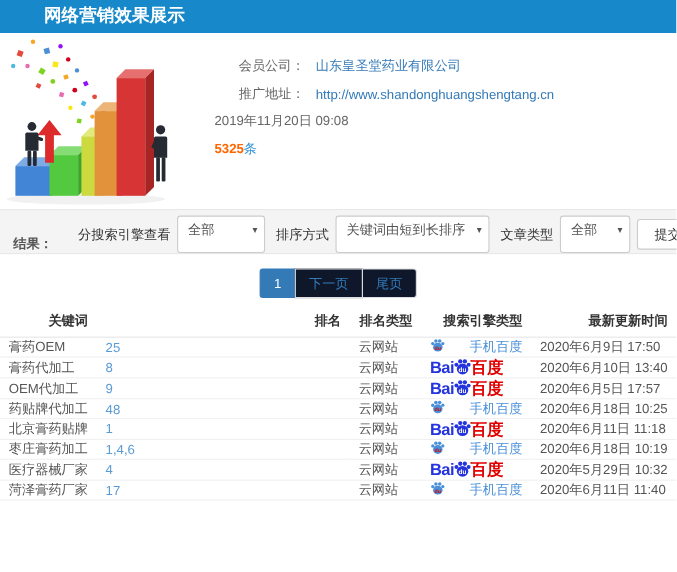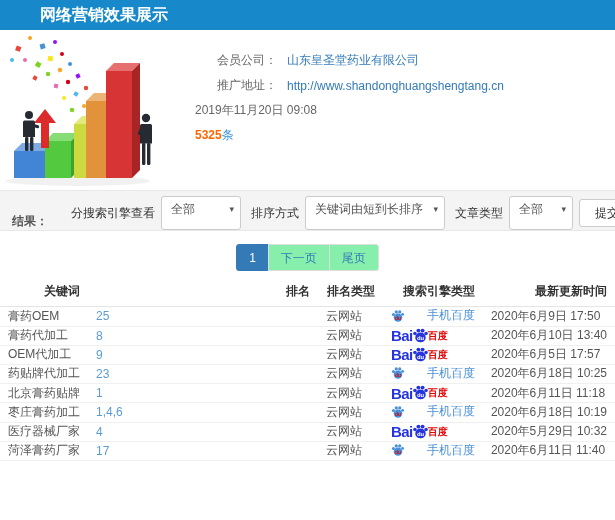--- a/index.html
+++ b/index.html
@@ -31,36 +31,36 @@
   .controls{margin-left:auto;display:flex;align-items:center;gap:6px;margin-right:-20px}
   .ctl-label{font-weight:normal;color:#333;white-space:nowrap;margin-left:4px}
   .fake-select{position:relative;background:#fff;border:1px solid #ccc;border-radius:3px;
     height:34px;line-height:25px;padding:0 20px 0 9px;color:#555;white-space:nowrap;cursor:pointer}
   .fake-select::after{content:"▾";position:absolute;right:6px;top:0;font-size:9px;color:#555}
   .w1{min-width:80px}.w2{min-width:140px}.w3{min-width:64px}
   .submit-btn{height:28px;border:1px solid #ccc;border-radius:3px;background:#fff;
     padding:0 15px;color:#333;font-size:12px;cursor:pointer;font-family:inherit}
   
   .pager{display:flex;justify-content:center;margin:13px 0 6px}
-  .page-btn{border:1px solid #ddd;background:#86efac;color:var(--pager-active);height:27px;
+  .page-btn{border:1px solid #ddd;background:#0f172a;color:var(--pager-active);height:27px;
     line-height:27px;padding:0 12px;margin-left:-1px;cursor:pointer;text-decoration:none}
   .page-btn:first-child{border-radius:3px 0 0 3px;margin-left:0}
   .page-btn:last-child{border-radius:0 3px 3px 0}
   .page-btn.active{background:var(--pager-active);border-color:var(--pager-active);color:#fff}
   
   table{width:100%;border-collapse:collapse;font-size:12px}
   th{text-align:right;font-weight:bold;color:#333;padding:6px 8px;border-bottom:1px solid #e5e5e5;white-space:nowrap}
   td{height:15px;padding:0 8px;border-bottom:1px solid #f0f0f0;color:#555;white-space:nowrap}
   td.rank{color:var(--rank-blue);cursor:pointer}
   .c-kw{width:77px}.c-rank{width:260px}.c-rt{width:65px}.c-se{width:90px}
   .baidu-logo{display:inline-flex;align-items:center;font-weight:bold;line-height:1}
   .baidu-logo .bai{color:var(--baidu-blue);font-size:15px;letter-spacing:-.5px}
   .baidu-logo svg{margin:0 -1px 1px}
-  .baidu-logo .cn{color:var(--baidu-red);font-size:10px}
-  .mobile-logo{display:inline-flex;align-items:center;gap:22px;color:var(--mobile-blue)}
+  .baidu-logo .cn{color:var(--baidu-red);font-size:15px}
+  .mobile-logo{display:inline-flex;align-items:flex-start;gap:22px;color:var(--mobile-blue)}
 </style>
 </head>
 <body>
 
 <div class="topbar">
   <span>网络营销效果展示</span>
 </div>
 
 <div class="info-wrap">
   <svg class="hero" viewBox="0 0 185 160" aria-hidden="true">
@@ -247,21 +247,21 @@
      <circle cx="21.5" cy="10" r="2.7" fill="var(--baidu-blue)"></circle>
      <text x="13" y="20" font-size="9" font-weight="bold" text-anchor="middle" fill="#ffffff" font-family="Liberation Sans, sans-serif">du</text>
    </svg>
      <span class="cn">百度</span>
    </span></td>
     <td>2020年6月5日 17:57</td>
   </tr>
 
   <tr>
     <td>药贴牌代加工</td>
-    <td class="rank">23</td>
+    <td class="rank">48</td>
     <td>云网站</td>
     <td><span class="mobile-logo">
      <svg width="14" height="14" viewBox="0 0 26 26">
      <ellipse cx="13" cy="16" rx="8" ry="7.5" fill="var(--mobile-blue)"></ellipse>
      <circle cx="4.5" cy="10" r="2.8" fill="var(--mobile-blue)"></circle>
      <circle cx="9.8" cy="5.5" r="3" fill="var(--mobile-blue)"></circle>
      <circle cx="16.2" cy="5.5" r="3" fill="var(--mobile-blue)"></circle>
      <circle cx="21.5" cy="10" r="2.7" fill="var(--mobile-blue)"></circle>
      <text x="13" y="20" font-size="9" font-weight="bold" text-anchor="middle" fill="var(--baidu-red)" font-family="Liberation Sans, sans-serif">du</text>
    </svg>

